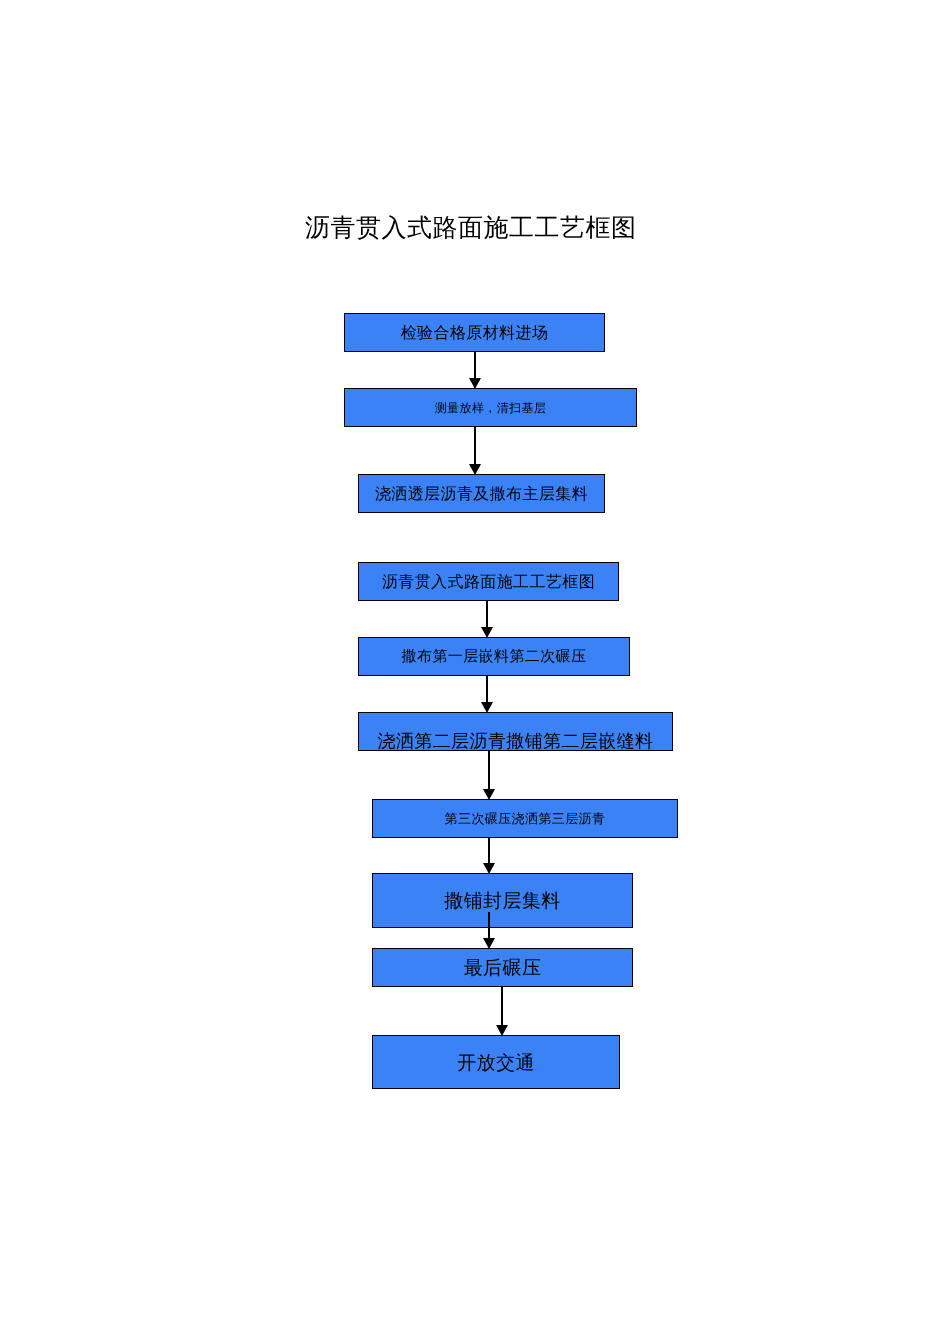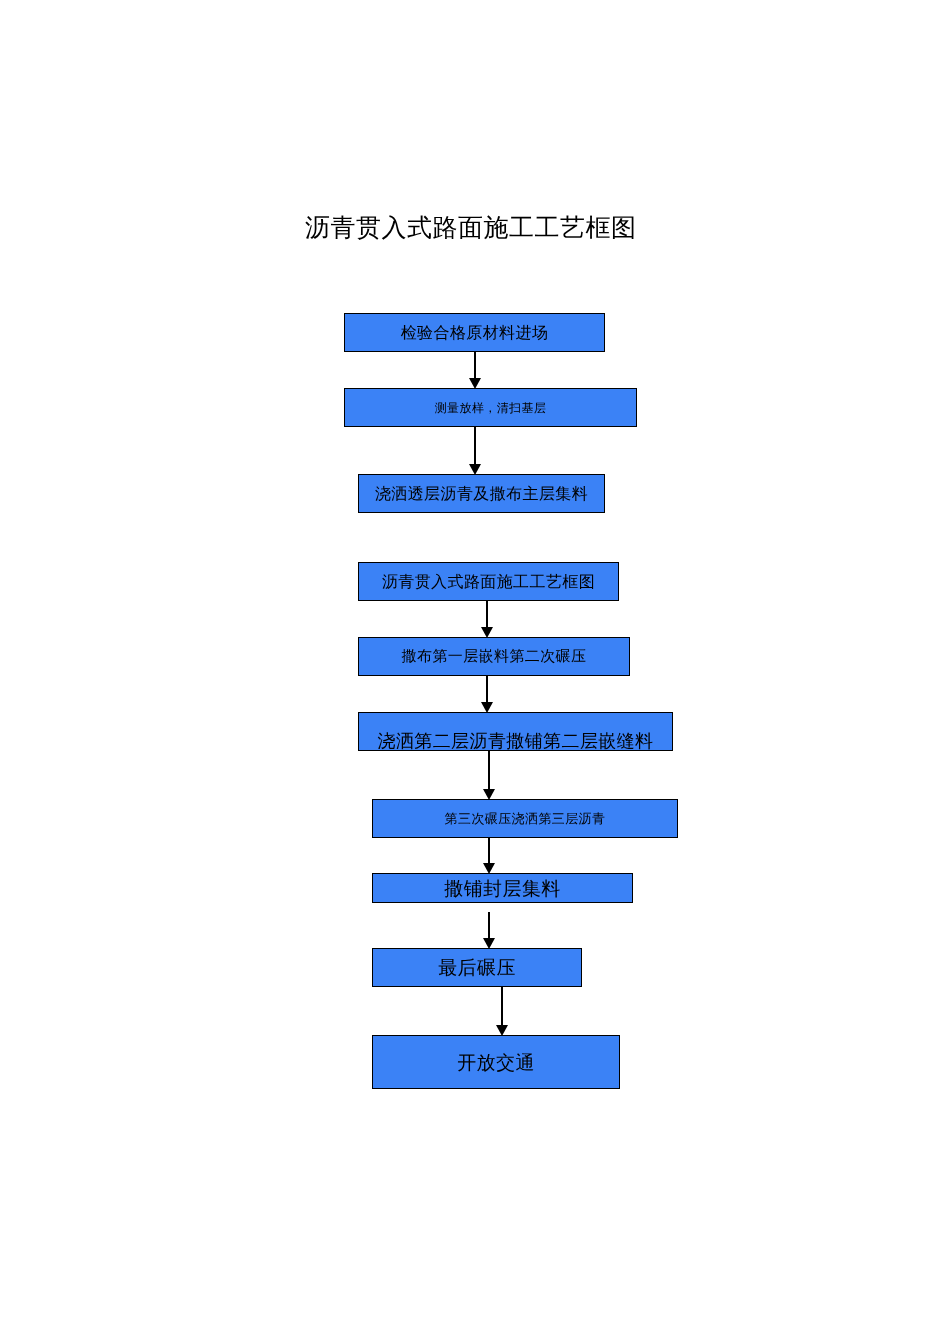--- a/index.html
+++ b/index.html
@@ -103,24 +103,24 @@
       </div>
       <div class="flow-box" style="left: 358px; top: 637px; width: 272px; height: 39px; font-size: 15px;">
         <span class="box-label">撒布第一层嵌料第二次碾压</span>
       </div>
       <div class="flow-box" style="left: 358px; top: 712px; width: 315px; height: 39px; font-size: 18px; align-items: flex-end;">
         <span class="box-label">浇洒第二层沥青撒铺第二层嵌缝料</span>
       </div>
       <div class="flow-box" style="left: 372px; top: 799px; width: 306px; height: 39px; font-size: 13px;">
         <span class="box-label">第三次碾压浇洒第三层沥青</span>
       </div>
-      <div class="flow-box" style="left: 372px; top: 873px; width: 261px; height: 30px; font-size: 19px;">
+      <div class="flow-box" style="left: 372px; top: 873px; width: 261px; height: 55px; font-size: 19px;">
         <span class="box-label">撒铺封层集料</span>
       </div>
-      <div class="flow-box" style="left: 372px; top: 948px; width: 210px; height: 39px; font-size: 19px;">
+      <div class="flow-box" style="left: 372px; top: 948px; width: 261px; height: 39px; font-size: 19px;">
         <span class="box-label">最后碾压</span>
       </div>
       <div class="flow-box" style="left: 372px; top: 1035px; width: 248px; height: 54px; font-size: 19px;">
         <span class="box-label">开放交通</span>
       </div>
     </div>
   <div id="edges-layer">
       <div class="connector" style="left: 465px; top: 352px; width: 20px; height: 37px;">
         <div class="shaft" style="height: 27px;"></div>
         <div class="head"></div>

